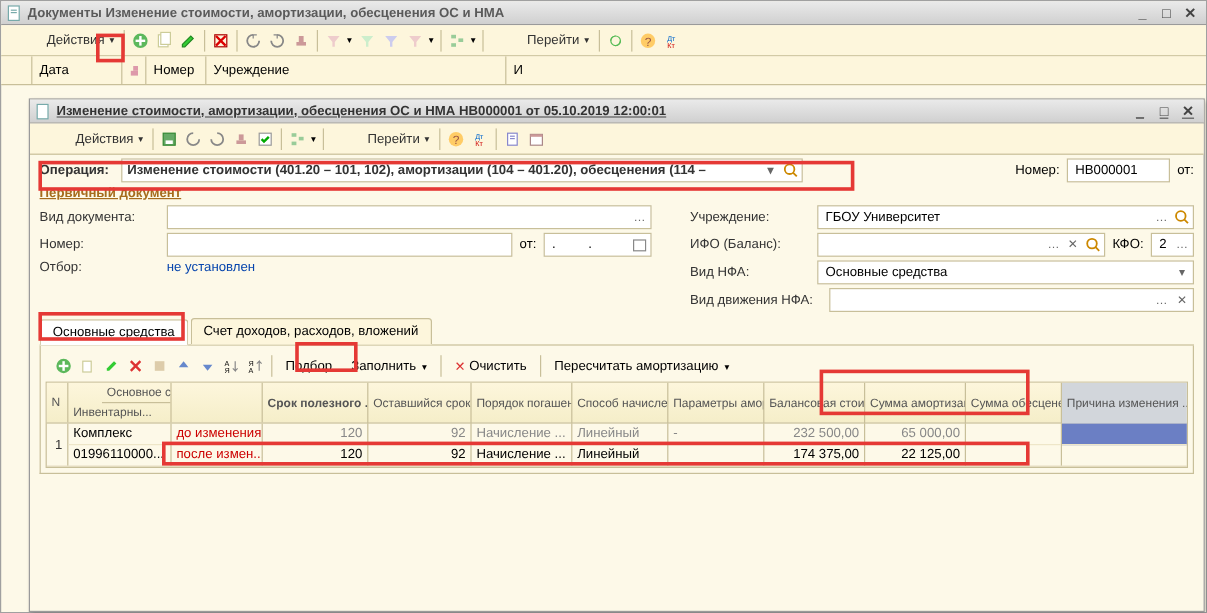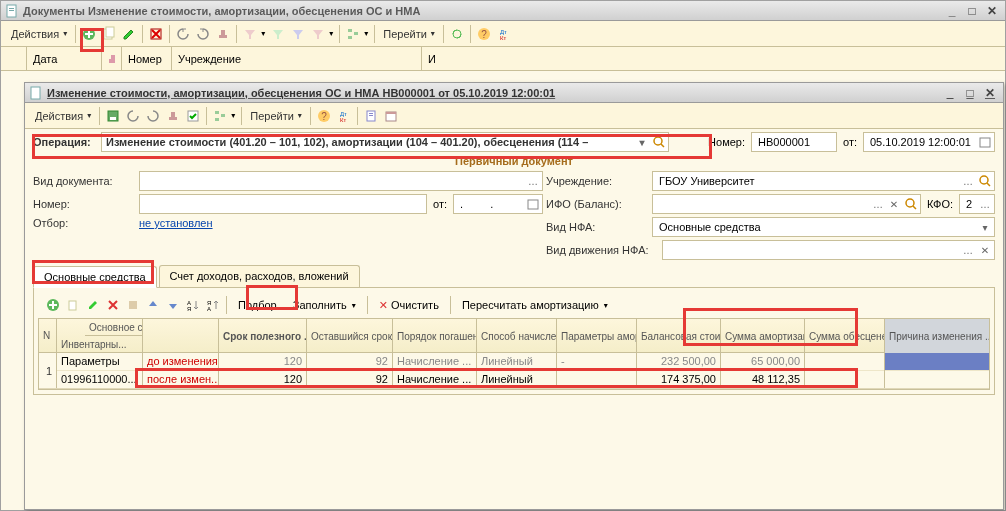--- a/index.html
+++ b/index.html
@@ -64,20 +64,21 @@
       padding: 2px 6px;
       gap: 2px;
     }
     .tool-label {
       padding: 0 4px;
       color: #333;
       display: inline-flex;
       align-items: center;
       gap: 2px;
       cursor: pointer;
+      margin-left: 28px;
     }
     .tool-sep {
       width: 1px;
       height: 18px;
       background: #c8bf99;
       margin: 0 2px;
     }
     .tool-icon {
       width: 18px;
       height: 18px;
@@ -164,28 +165,28 @@
       height: 16px;
       font-size: 10px;
       display: inline-flex;
       align-items: center;
       justify-content: center;
       cursor: pointer;
       color: #666;
     }
     .bold-underline {
       font-weight: bold;
+      text-decoration: underline;
       color: #a56c1c;
-      text-align: center;
     }
     .bold-black { font-weight: bold; color: #333; }
-    .link-blue { color: #0645ad; text-decoration: underline; cursor: pointer; }
+    .link-blue { color: #0645ad; cursor: pointer; }
     .two-col {
       display: flex;
-      gap: 3px;
+      gap: 32px;
     }
     .col-left { flex: 0 0 510px; }
     .col-right { flex: 1; }
     .tabs-row {
       display: flex;
       border-bottom: 1px solid #c8bf99;
       margin-top: 2px;
     }
     .tab {
       padding: 4px 10px;
@@ -537,28 +538,20 @@
               <line x1="8" y1="8" x2="11" y2="11" stroke="#c80" stroke-width="1.5"></line>
             </svg>
         </span>
       </span>
       <span style="width:8px;"></span>
       <span style="margin-left:auto;">Номер:</span>
       <span class="form-input" style="width:86px;">
         <input value="НВ000001" style="">
       </span>
       <span>от:</span>
-      <span class="form-input" style="width:132px;">
-        <input value="05.10.2019 12:00:01" style="">
-        <span class="input-btn">
-          <svg width="12" height="12">
-              <rect x="1" y="2" width="10" height="9" fill="#fff" stroke="#888"></rect>
-            </svg>
-        </span>
-      </span>
     </div>
 
     <div class="bold-underline" style="margin-bottom:4px;">Первичный документ</div>
 
     <div class="two-col">
       <div class="col-left">
         <div class="form-row">
           <span class="form-label">Вид документа:</span>
           <span class="form-input" style="flex:1;">
             <input value="" style="">
@@ -730,21 +723,21 @@
         <div class="gcell two-line" style="width:84px;">Балансовая стоимость</div>
         <div class="gcell two-line" style="width:84px;">Сумма амортизации</div>
         <div class="gcell two-line" style="width:80px;">Сумма обесценения</div>
         <div class="gcell two-line" style="flex:1;background:#d2d6db;border-right:none;">Причина изменения ...</div>
       </div>
 
       <div class="grid-body">
         <div class="grow" style="height:36px;">
           <div class="gcell num" style="width:18px;">1</div>
           <div class="body-stacked" style="width:86px;">
-            <div>Параметры</div>
+            <div>Комплекс</div>
             <div>01996110000...</div>
           </div>
           <div class="body-stacked" style="width:76px;">
             <div class="red-text">до изменения:</div>
             <div class="red-text">после измен...</div>
           </div>
           <div class="body-stacked" style="width:88px;text-align:right;">
             <div style="text-align:right;color:#888;">120</div>
             <div style="text-align:right;">120</div>
           </div>
@@ -763,21 +756,21 @@
           <div class="body-stacked" style="width:80px;">
             <div style="color:#888;">-</div>
             <div></div>
           </div>
           <div class="body-stacked" style="width:84px;">
             <div style="text-align:right;color:#888;">232 500,00</div>
             <div style="text-align:right;">174 375,00</div>
           </div>
           <div class="body-stacked" style="width:84px;">
             <div style="text-align:right;color:#888;">65 000,00</div>
-            <div style="text-align:right;">48 112,35</div>
+            <div style="text-align:right;">22 125,00</div>
           </div>
           <div class="body-stacked" style="width:80px;">
             <div></div>
             <div></div>
           </div>
           <div class="body-stacked" style="flex:1;border-right:none;">
             <div style="background:#6b7fc4;"></div>
             <div></div>
           </div>
         </div>

